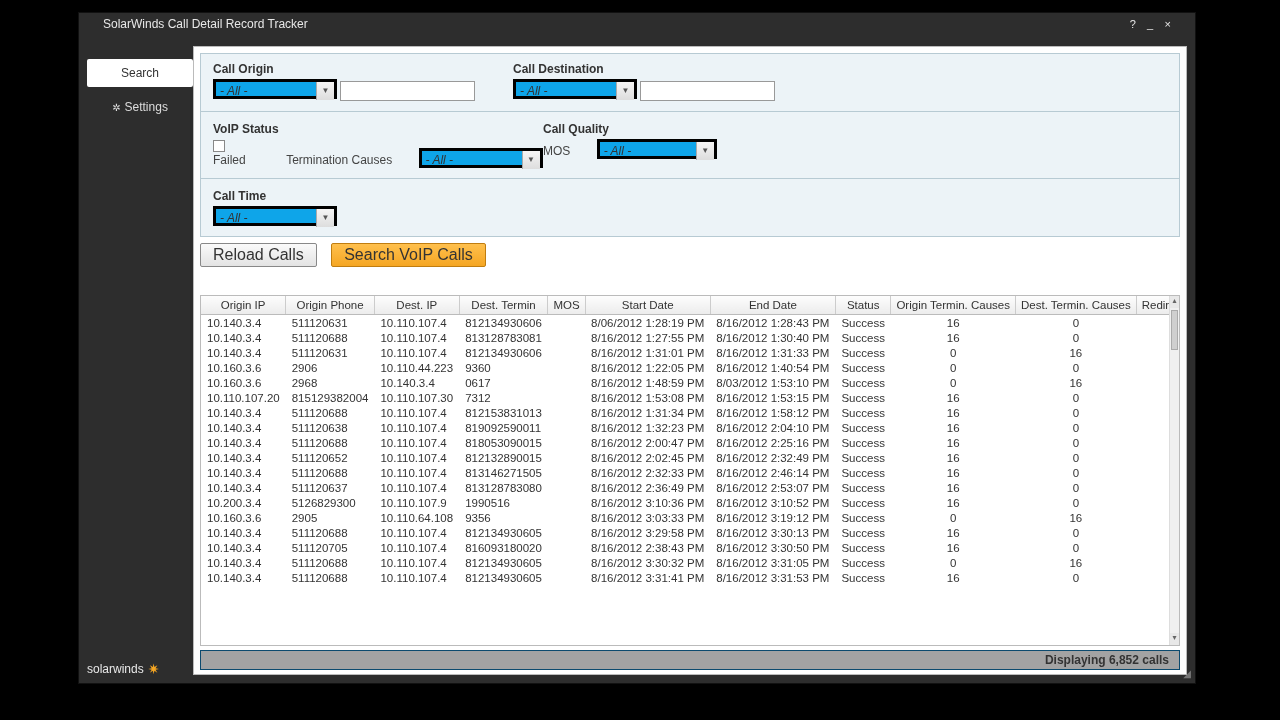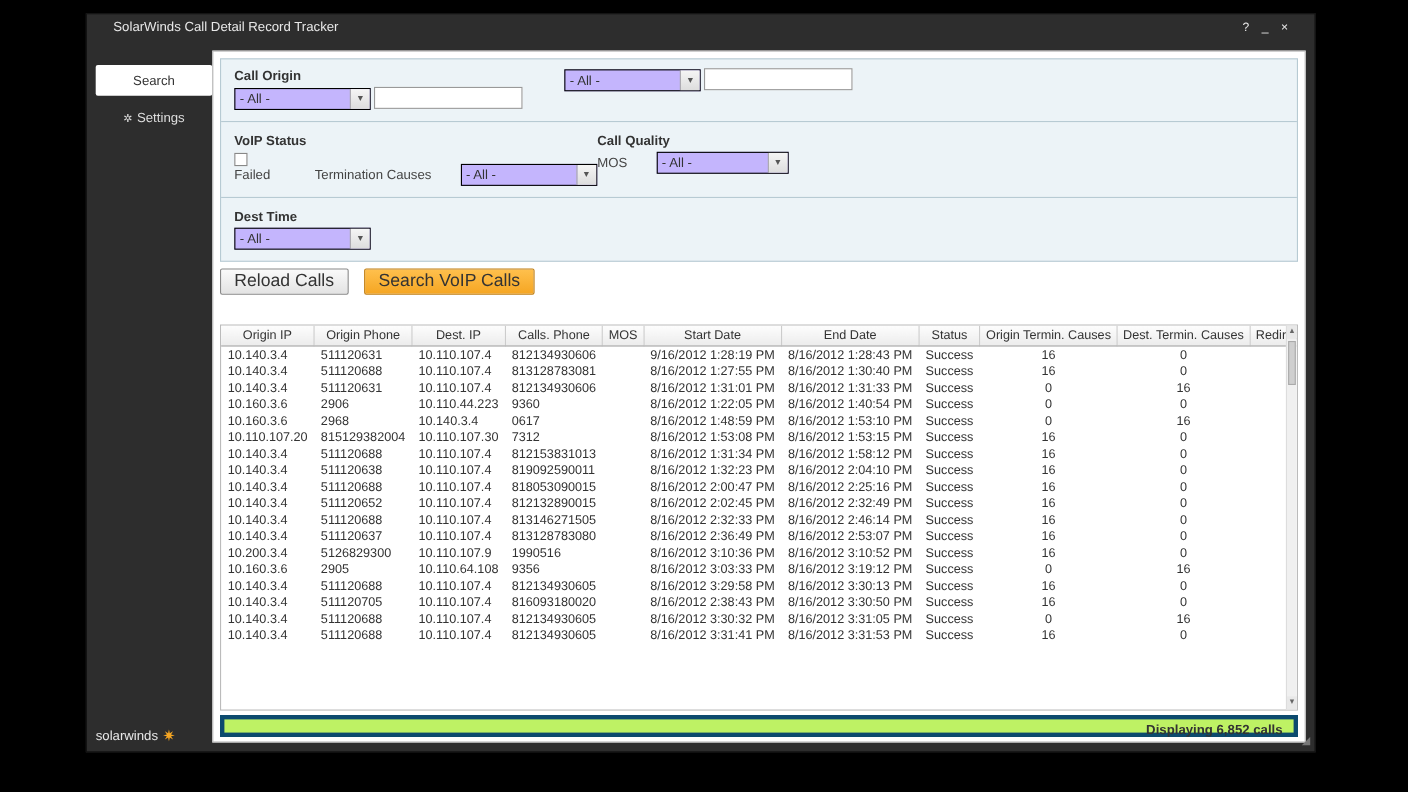--- a/index.html
+++ b/index.html
@@ -9,37 +9,37 @@
   .titlebar .ctrls span { margin-left: 8px; font-size: 11px; cursor:default;}
   .sidebar { position:absolute; left:8px; top:46px; width:106px; }
   .tab { height:28px; line-height:28px; font-size:12px; color:#ddd; text-align:center; border-radius:2px; margin-bottom:6px;}
   .tab.active { background:#fff; color:#333; }
   .tab .gear { display:inline-block; margin-right:4px; font-size:10px;}
   .content { position:absolute; left:114px; top:33px; right:8px; bottom:8px; background:#fff; border:1px solid #bbb;}
   .filters { margin:6px; border:1px solid #b7cad3; background:#ecf3f7; padding:8px 12px 10px; font-size:12px; color:#333;}
   .filters .row { display:flex; }
   .group { display:inline-block; }
   .group .lbl { font-weight:bold; font-size:12px; margin-bottom:3px; display:block;}
-  .combo { display:inline-block; border:1px solid #000000; background:#c4b5fd; height:20px; line-height:18px; font-size:12px; padding:0 4px; position:relative;}
+  .combo { display:inline-block; border:3px solid #000000; background:#0ea5e9; height:20px; line-height:18px; font-size:12px; padding:0 4px; position:relative;font-style:italic;}
   .combo .arrow { position:absolute; right:0; top:0; width:18px; height:18px; border-left:1px solid #aaa; background: linear-gradient(#f5f5f5,#ddd); text-align:center; font-size:8px; line-height:18px; color:#555;}
   .textin { border:1px solid #999; background:#fff; height:20px; width:135px;}
   .hr { border-top:1px solid #b7cad3; margin:10px -12px;}
   .chk { width:12px; height:12px; border:1px solid #888; display:inline-block; vertical-align:-2px; margin-right:3px; background:#fff;}
   .sublbl { font-size:12px; color:#444; margin-right:23px;}
   .btnrow { margin:6px 6px 0 6px;}
   .btn { display:inline-block; height:24px; line-height:22px; padding:0 12px; border:1px solid #888; border-radius:2px; font-size:16px; background:linear-gradient(#fafafa,#e3e3e3); color:#333; margin-right:10px;}
   .btn.accent { background:linear-gradient(#ffc04d,#f5a623); border-color:#c07d10; }
   .tablewrap { position:absolute; left:6px; right:6px; top:248px; bottom:28px; border:1px solid #bbb; overflow:hidden;}
   table { width:100%; border-collapse:collapse; font-size:11.5px; color:#333;}
   thead th { background:linear-gradient(#fdfdfd,#ececec); border-right:1px solid #ccc; border-bottom:1px solid #bbb; font-weight:normal; padding:3px 5px; text-align:center; white-space:nowrap;}
   tbody td { padding:1.5px 6px; white-space:nowrap; border:0;}
   .scrollbar { position:absolute; right:0; top:0; bottom:0; width:10px; background:#f0f0f0; border-left:1px solid #ddd;}
   .scrollbar .thumb { position:absolute; left:1px; right:1px; top:14px; height:40px; background:#cfcfcf; border:1px solid #aaa;}
   .scrollbar .cap { position:absolute; left:0; right:0; height:12px; text-align:center; font-size:8px; color:#666; background:#e8e8e8;}
-  .status { position:absolute; left:6px; right:6px; bottom:4px; height:20px; border:4px solid #0c4a6e; background:#bef264; font-size:12px; text-align:right; padding:2px 10px; font-weight:bold; color:#333;}
+  .status { position:absolute; left:6px; right:6px; bottom:4px; height:20px; border:1px solid #0c4a6e; background:#a3a3a3; font-size:12px; text-align:right; padding:2px 10px; font-weight:bold; color:#333;}
   .brand { position:absolute; left:8px; bottom:6px; color:#e8e8e8; font-size:12px; display:flex; align-items:center; gap:4px;}
   .brand .logo { color:#f5a623; font-size:14px;}
   .resize { position:absolute; right:4px; bottom:4px; color:#777; font-size:10px; transform:rotate(0deg);}
   .col-oip{width:78px}.col-oph{width:85px}.col-dip{width:80px}.col-dph{width:78px}.col-mos{width:34px}.col-sd{width:128px}.col-ed{width:128px}.col-st{width:50px}.col-ot{width:108px}.col-dt{width:100px}.col-rr{width:86px}
   td.n{ text-align:left;}
   td.c{ text-align:center;}
 </style>
 </head>
 <body>
 
@@ -64,20 +64,21 @@
     <div class="filters">
       <div class="row">
         <div class="group" style="width:300px">
           <span class="lbl">Call Origin</span>
           <span class="combo" style="width:124px">
             <span>- All -</span><span class="arrow">▼</span>
           </span>
           <input class="textin" style="">
         </div>
         <div class="group" style="width:300px">
+          <span class="lbl">Call Destination</span>
           <span class="combo" style="width:124px">
             <span>- All -</span><span class="arrow">▼</span>
           </span>
           <input class="textin" style="">
         </div>
       </div>
       <div class="hr"></div>
       <div class="row">
         <div class="group" style="width:330px">
           <span class="lbl">VoIP Status</span>
@@ -94,58 +95,58 @@
           <span class="lbl">Call Quality</span>
           <span class="sublbl">MOS</span>
           <span class="combo" style="width:120px">
             <span>- All -</span><span class="arrow">▼</span>
           </span>
         </div>
       </div>
       <div class="hr"></div>
       <div class="row">
         <div class="group">
-          <span class="lbl">Dest Time</span>
+          <span class="lbl">Call Time</span>
           <span class="combo" style="width:124px">
             <span>- All -</span><span class="arrow">▼</span>
           </span>
         </div>
       </div>
     </div>
 
     <div class="btnrow">
       <span class="btn">Reload Calls</span>
       <span class="btn accent">Search VoIP Calls</span>
     </div>
 
     <div class="tablewrap">
       <table>
         <thead>
           <tr id="hdr">
               <th class="col-oip">Origin IP</th>
               <th class="col-oph">Origin Phone</th>
               <th class="col-dip">Dest. IP</th>
-              <th class="col-dph">Calls. Phone</th>
+              <th class="col-dph">Dest. Termin</th>
               <th class="col-mos">MOS</th>
               <th class="col-sd">Start Date</th>
               <th class="col-ed">End Date</th>
               <th class="col-st">Status</th>
               <th class="col-ot">Origin Termin. Causes</th>
               <th class="col-dt">Dest. Termin. Causes</th>
               <th class="col-rr">Redirect reason</th>
             </tr>
         </thead>
         <tbody id="tbody">
             <tr>
               <td class="n">10.140.3.4</td>
               <td class="n">511120631</td>
               <td class="n">10.110.107.4</td>
               <td class="n">812134930606</td>
               <td class="n"></td>
-              <td class="n">9/16/2012 1:28:19 PM</td>
+              <td class="n">8/06/2012 1:28:19 PM</td>
               <td class="n">8/16/2012 1:28:43 PM</td>
               <td class="n">Success</td>
               <td class="c">16</td>
               <td class="c">0</td>
               <td class="c">0</td>
             </tr>
             <tr>
               <td class="n">10.140.3.4</td>
               <td class="n">511120688</td>
               <td class="n">10.110.107.4</td>
@@ -184,21 +185,21 @@
               <td class="c">0</td>
               <td class="c">0</td>
             </tr>
             <tr>
               <td class="n">10.160.3.6</td>
               <td class="n">2968</td>
               <td class="n">10.140.3.4</td>
               <td class="n">0617</td>
               <td class="n"></td>
               <td class="n">8/16/2012 1:48:59 PM</td>
-              <td class="n">8/16/2012 1:53:10 PM</td>
+              <td class="n">8/03/2012 1:53:10 PM</td>
               <td class="n">Success</td>
               <td class="c">0</td>
               <td class="c">16</td>
               <td class="c">0</td>
             </tr>
             <tr>
               <td class="n">10.110.107.20</td>
               <td class="n">815129382004</td>
               <td class="n">10.110.107.30</td>
               <td class="n">7312</td>

